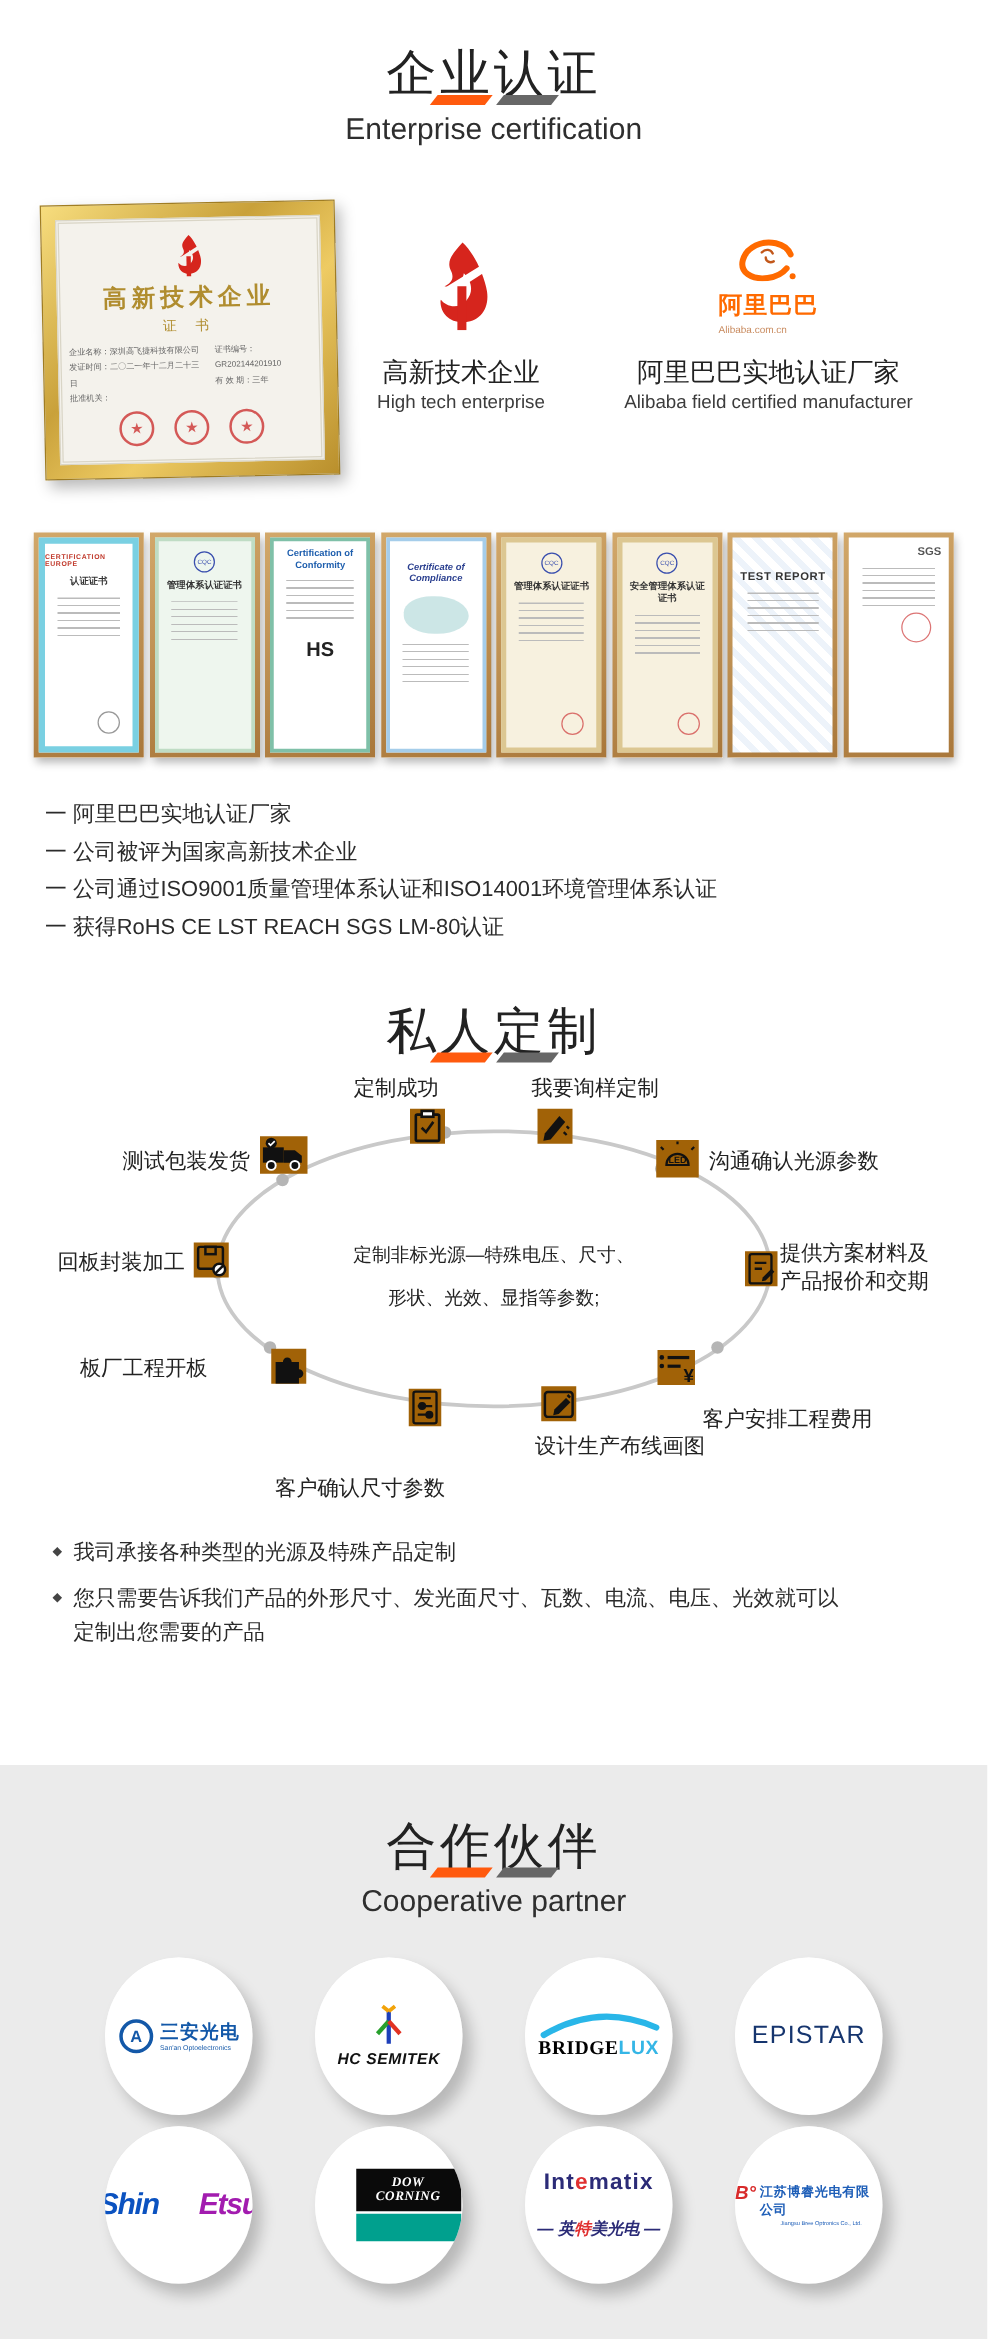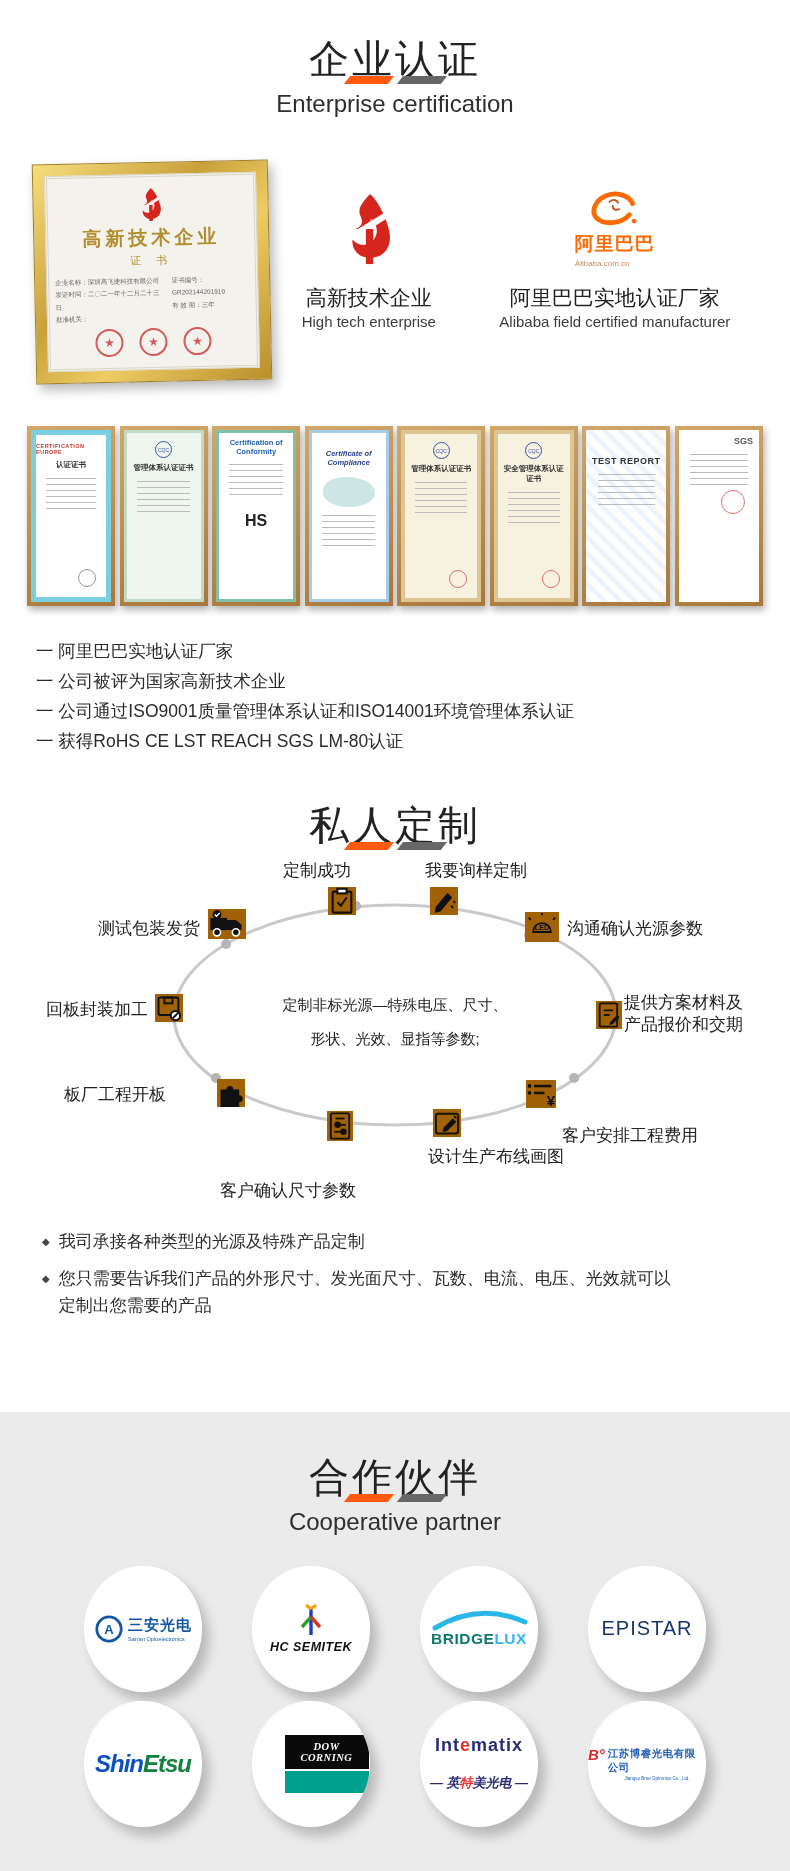--- a/index.html
+++ b/index.html
@@ -90,24 +90,24 @@
                 gap:9px 36px;justify-items:center;}
   .pcircle{width:118px;height:126px;border-radius:50%;background:#fff;
            box-shadow:7px 9px 12px rgba(0,0,0,.22), inset 0 2px 2px rgba(255,255,255,.9);
            display:flex;flex-direction:column;align-items:center;justify-content:center;overflow:hidden;}
   .sanan{display:flex;align-items:center;gap:4px;}
   .sanan-txt .cn{font-size:15px;font-weight:bold;color:#1358a8;letter-spacing:1px;}
   .sanan-txt .en{font-size:5.5px;color:#1358a8;margin-top:1px;}
   .hc-txt{font-size:12.5px;font-weight:bold;font-style:italic;color:#111;margin-top:3px;letter-spacing:.5px;}
   .blx{display:flex;flex-direction:column;align-items:center;}
   .blx-txt{font-size:15.5px;font-weight:bold;letter-spacing:.5px;margin-top:-2px;}
-  .blx-txt .b1{color:#0f766e;} .blx-txt .b2{color:#35b6e6;}
+  .blx-txt .b1{color:#000000;font-family:Liberation Serif, serif;} .blx-txt .b2{color:#35b6e6;}
   .epistar{font-size:20px;color:#16356e;letter-spacing:1px;font-weight:500;}
   .shin{font-size:24px;font-weight:bold;font-style:italic;letter-spacing:-1px;}
-  .shin .s1{color:#0b52c0;} .shin .s2{color:#15803d;}
+  .shin .s1{color:#0b52c0;} .shin .s2{color:#a21caf;padding-left:32px;}
   .dowc{width:84px;padding-left:31px;}
   .dc-black{background:#0a0a0a;color:#fff;font-family:"Liberation Serif",serif;font-style:italic;font-weight:bold;
             font-size:10.5px;text-align:center;padding:6px 2px;letter-spacing:.5px;}
   .dc-teal{background:#00a08e;height:22px;margin-top:2px;}
   .imx{text-align:center;}
   .imx-main{font-size:18px;font-weight:bold;color:#2b2b77;letter-spacing:1px;}
   .imx-main .red{color:#e03030;}
   .imx-sub{font-size:13px;color:#2b2b77;font-weight:bold;margin-top:18px;font-style:italic;}
   .imx-sub .red{color:#e03030;}
   .bree{display:flex;align-items:flex-start;gap:3px;}

